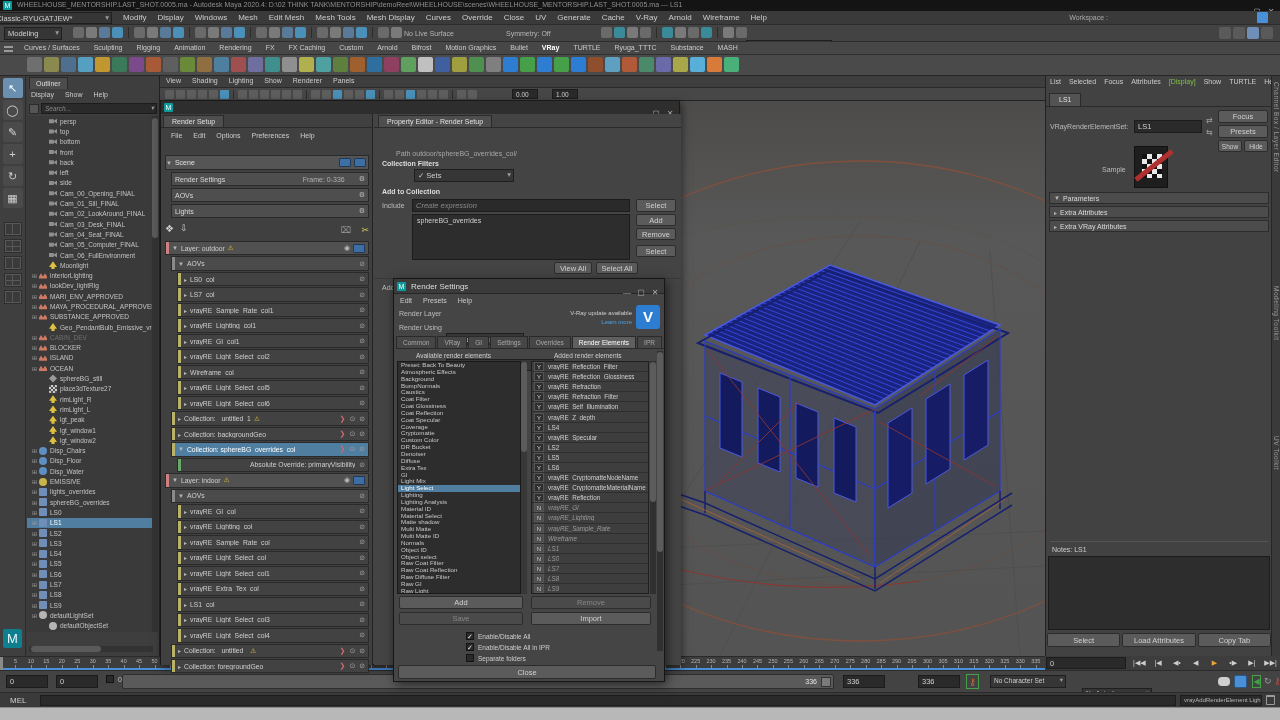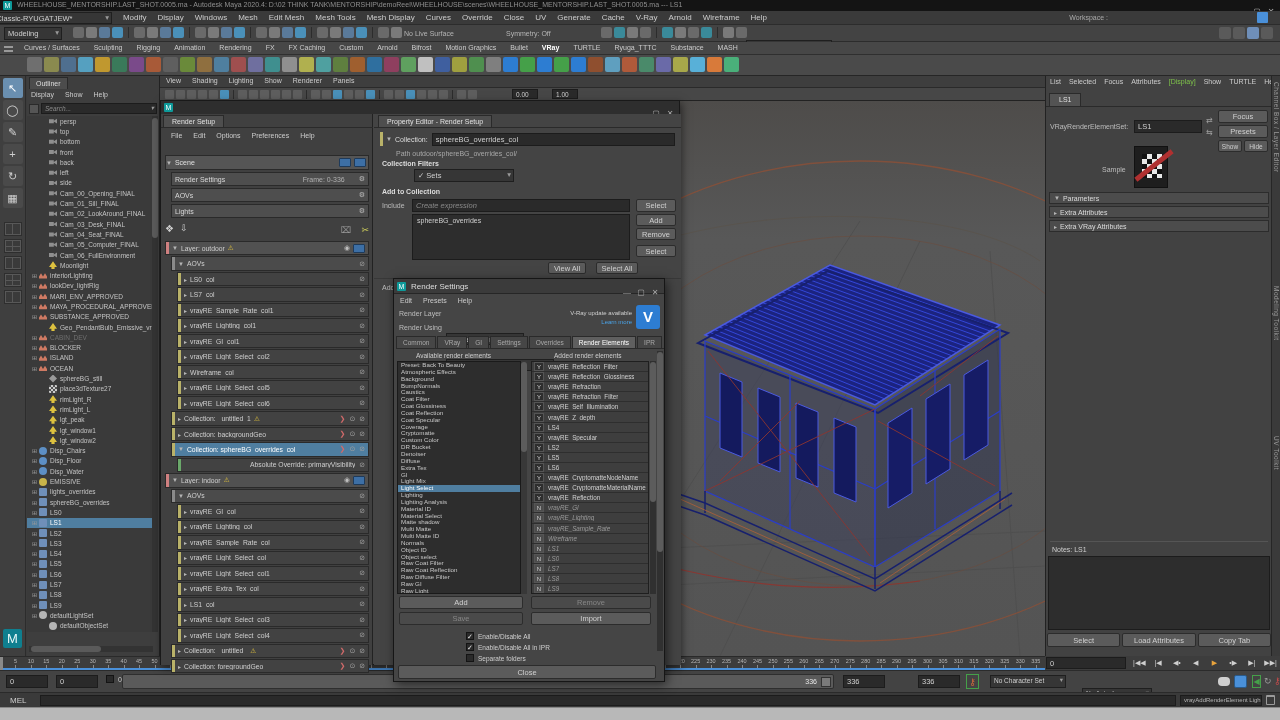--- a/index.html
+++ b/index.html
@@ -1006,40 +1006,34 @@
             <span style="color: rgb(159, 159, 159); font-size: 7px; margin-right: 4px;">⊙</span>
             <span class="noicon">⊘</span>
           </span>
         </div>
       </div>
   </div>
 
   <div class="abs" style="left:213px;top:13px;width:307px;height:551px;background:#444;">
     <div style="position:absolute;left:4px;top:1px;height:12px;padding:0 8px;background:#4e4e4e;border:1px solid #2a2a2a;border-bottom:none;font-size:7px;line-height:11px;color:#e0e0e0;"><span>Property Editor - Render Setup</span></div>
     <div style="position:absolute;left:0;top:13px;width:307px;height:1px;background:#2a2a2a;"></div>
-    <div class="abs row" style="left:6px;top:18px;width:295px;height:14px;">
-      <span style="width:3px;height:14px;background:#b9b269;margin-right:3px;"></span>
-      <span class="chev">▼</span>
-      <span class="fs7" style="color:#ddd;margin-right:4px;">Collection:</span>
-      <div class="field" style="flex:1;height:13px;"><span>sphereBG_overrides_col</span></div>
-    </div>
     <span class="abs fs7" style="left:22px;top:36px;color:#a8a8a8;">Path   outdoor/sphereBG_overrides_col/</span>
     <span class="abs fs7" style="left:8px;top:46px;color:#ddd;font-weight:bold;">Collection Filters</span>
     <div class="abs dd" style="left:40px;top:55px;width:100px;height:13px;"><span>✓  Sets</span></div>
     <span class="abs fs7" style="left:8px;top:74px;color:#ddd;font-weight:bold;">Add to Collection</span>
     <span class="abs fs7" style="left:8px;top:88px;color:#bdbdbd;">Include</span>
     <div class="abs field" style="left:38px;top:85px;width:218px;height:13px;color:#8a8a8a;font-style:italic;"><span>Create expression</span></div>
     <div class="abs btn" style="left:262px;top:85px;width:40px;height:13px;"><span>Select</span></div>
     <div class="abs" style="left:38px;top:100px;width:218px;height:46px;background:#2d2d2d;border:1px solid #1c1c1c;">
       <span class="fs7" style="display:block;padding:2px 4px;color:#cfcfcf;">sphereBG_overrides</span>
     </div>
     <div class="abs btn" style="left:262px;top:100px;width:40px;height:12px;"><span>Add</span></div>
     <div class="abs btn" style="left:262px;top:114px;width:40px;height:12px;"><span>Remove</span></div>
     <div class="abs btn" style="left:262px;top:131px;width:40px;height:12px;"><span>Select</span></div>
-    <div class="abs btn" style="left:174px;top:148px;width:38px;height:12px;"><span>View All</span></div>
+    <div class="abs btn" style="left:180px;top:148px;width:38px;height:12px;"><span>View All</span></div>
     <div class="abs btn" style="left:222px;top:148px;width:42px;height:12px;"><span>Select All</span></div>
     <div style="position:absolute;left:0;top:164px;width:307px;height:1px;background:#383838;"></div>
     <span class="abs fs7" style="left:8px;top:170px;color:#bdbdbd;">Add Override</span>
     <div class="abs dd" style="left:52px;top:167px;width:78px;height:13px;"><span>Absolute</span></div>
   </div>
 </div>
 
 <div class="abs" style="left:393px;top:278px;width:272px;height:404px;background:#454545;border:1px solid #161616;box-shadow:2px 3px 10px rgba(0,0,0,.55);z-index:20;">
   <div style="height:15px;background:#3b3b3b;border-bottom:1px solid #262626;position:relative;">
     <span style="position:absolute;left:3px;top:3px;width:9px;height:9px;background:#0e9a9a;border-radius:1px;color:#fff;font-size:7px;line-height:9px;text-align:center;">M</span>

